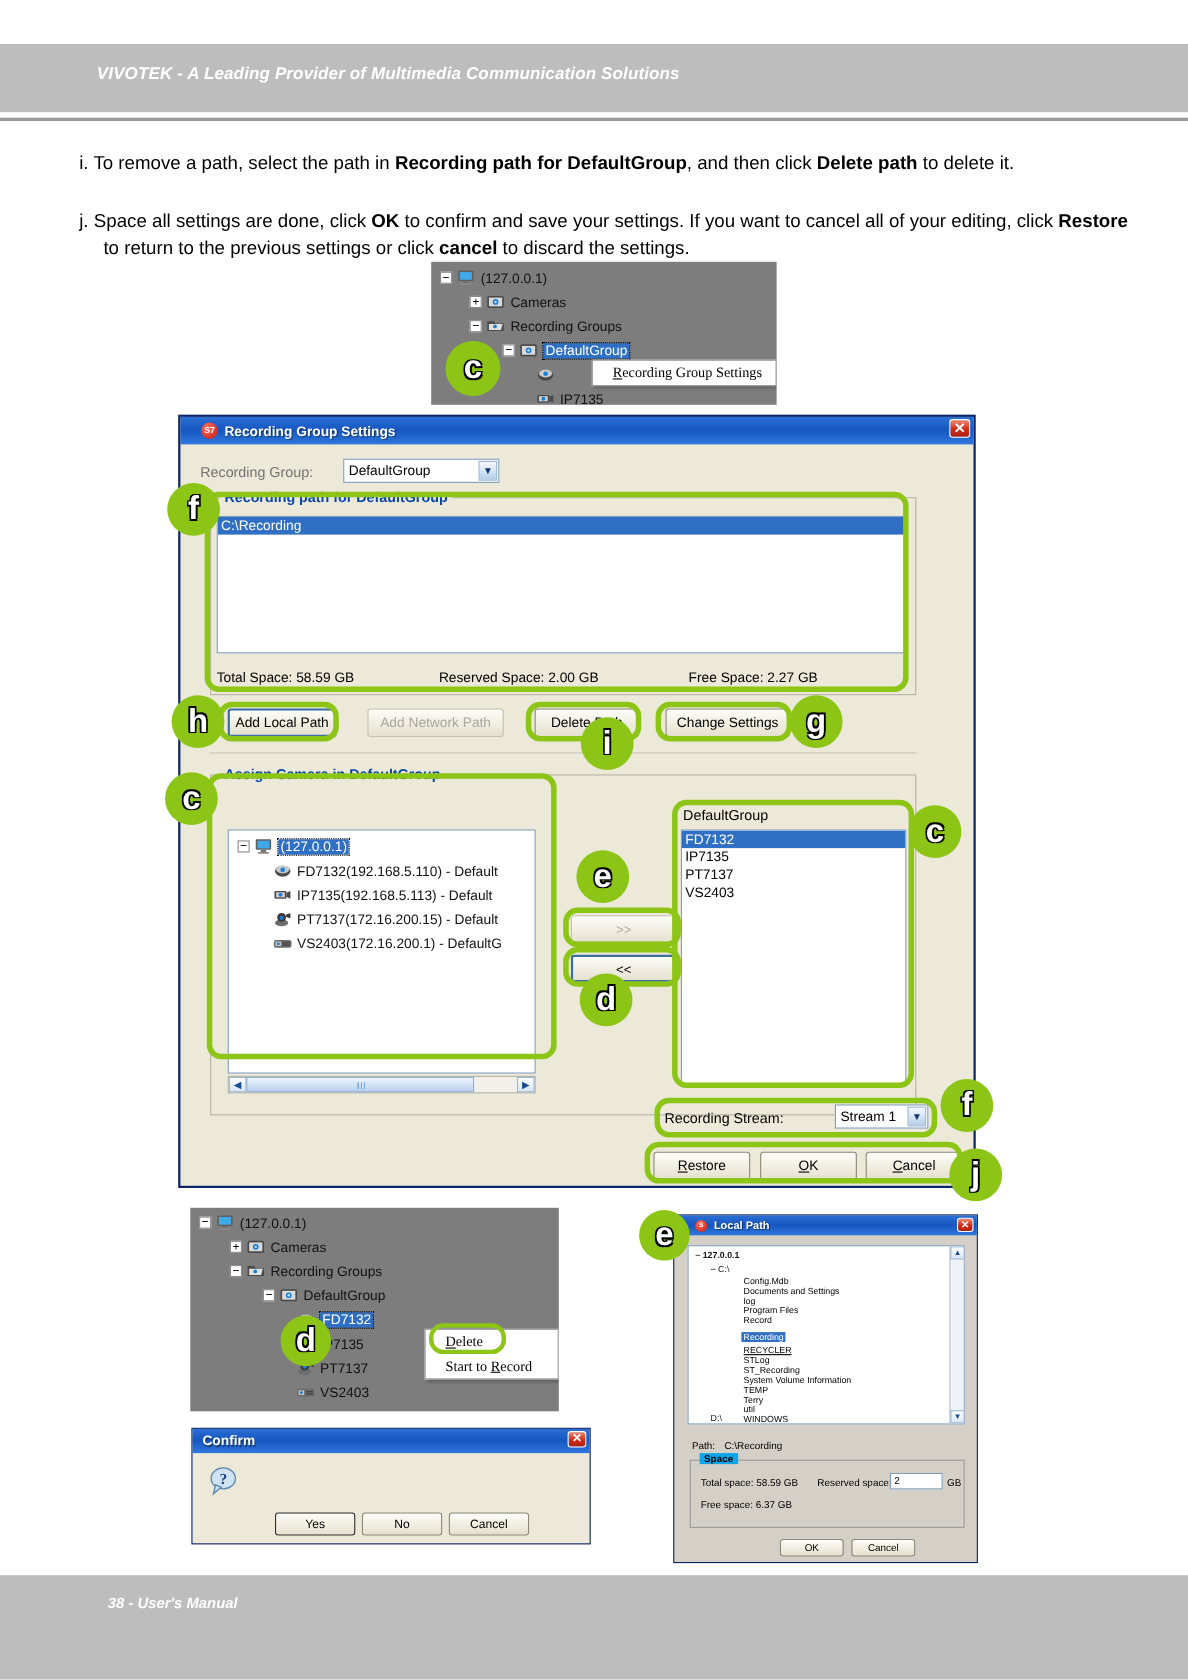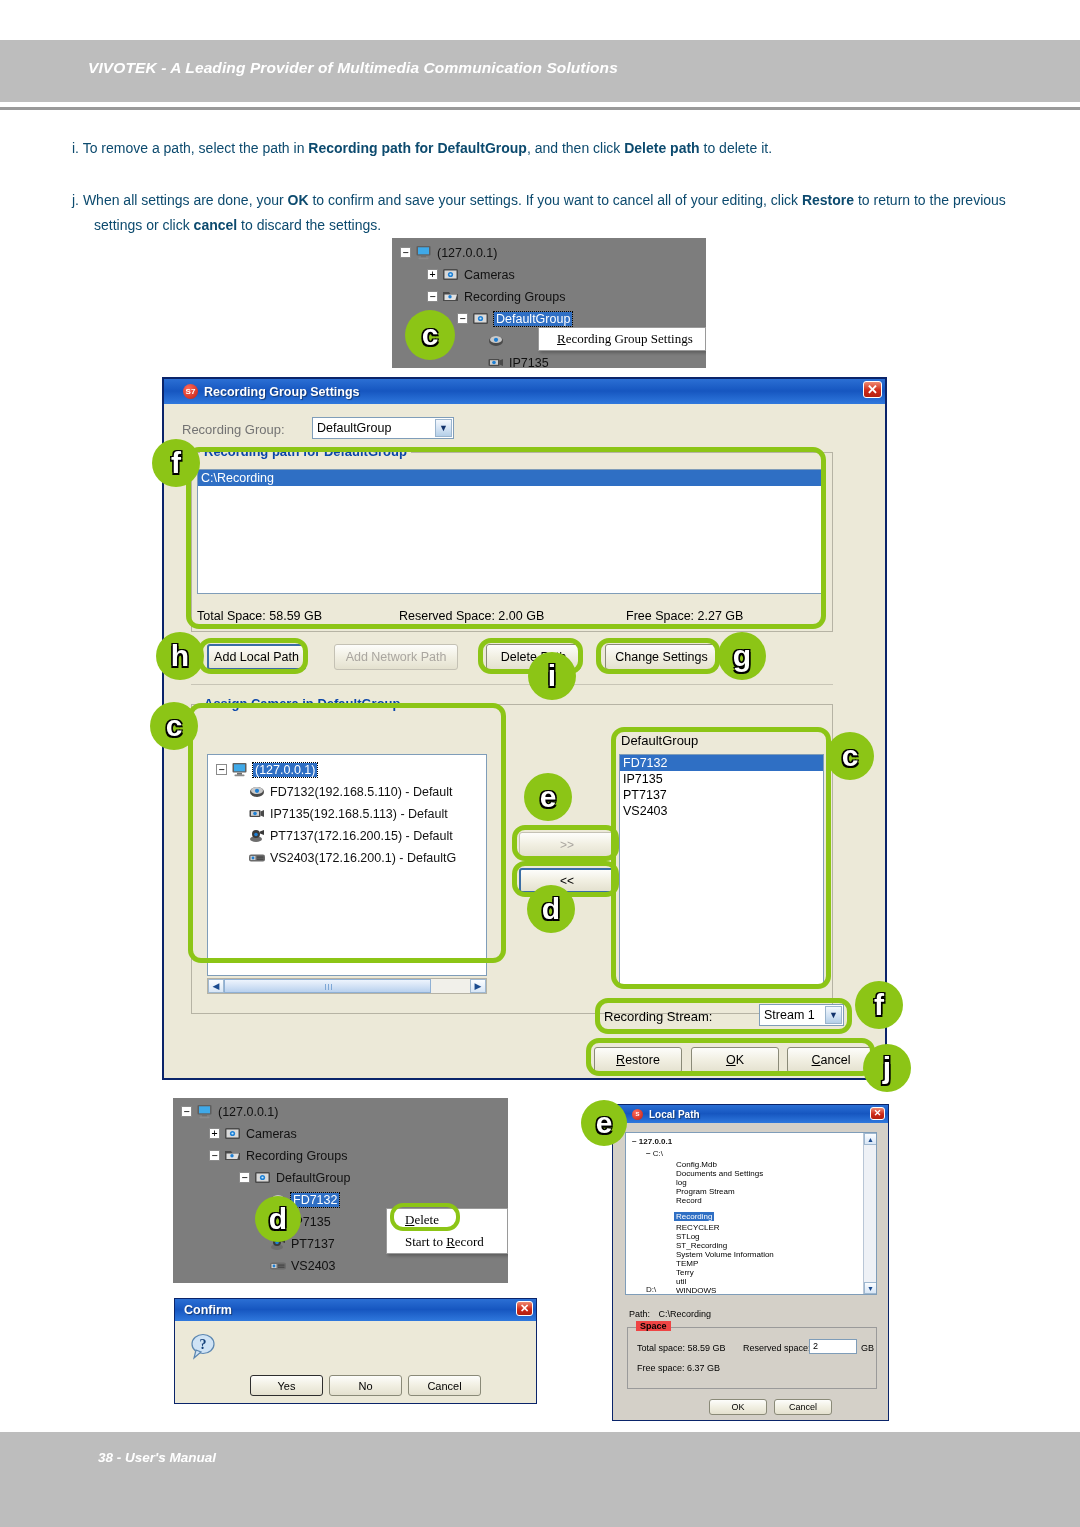--- a/index.html
+++ b/index.html
@@ -29,21 +29,21 @@
     position:absolute; left:0; top:1432px; width:1080px; height:95px;
     background:#bdbdbd;
   }
   .page-footer .ftext {
     position:absolute; left:98px; top:18px;
     color:#ffffff; font-size:13.5px; font-style:italic; font-weight:bold;
     white-space:nowrap;
   }
 
   
-  .instr { position:absolute; color:#0c4a6e; font-size:14px; line-height:25px; }
+  .instr { position:absolute; color:#000000; font-size:17px; line-height:25px; }
   .instr b { font-weight:bold; }
   #instr-i { left:72px; top:136px; width:960px; }
   #instr-j { left:72px; top:188px; width:960px; }
   .instr .first { text-indent:-22px; padding-left:22px; display:block; }
 
   
   .win {
     position:absolute; background:#ece9d8;
     border:1px solid #0a246a;
   }
@@ -178,21 +178,21 @@
 <div class="instr" id="instr-i">
   <span class="first">
     <span>i.</span>
     <span>To remove a path, select the path in </span><b>Recording path for DefaultGroup</b><span>, and then click </span><b>Delete path</b><span> to delete it.</span>
   </span>
 </div>
 
 <div class="instr" id="instr-j">
   <span class="first">
     <span>j.</span>
-    <span>When all settings are done, your </span><b>OK</b><span> to confirm and save your settings. If you want to cancel all of your editing, click </span><b>Restore</b><span> to return to the previous settings or click </span><b>cancel</b><span> to discard the settings.</span>
+    <span>Space all settings are done, click </span><b>OK</b><span> to confirm and save your settings. If you want to cancel all of your editing, click </span><b>Restore</b><span> to return to the previous settings or click </span><b>cancel</b><span> to discard the settings.</span>
   </span>
 </div>
 
 <div class="treepanel" style="left:392px; top:238px; width:314px; height:130px;">
 
   <div class="tnode" style="left:8px; top:7px;">
     <span class="pm">−</span>
     <span class="ico">
       <svg width="18" height="15" viewBox="0 0 18 15">
           <rect x="1.5" y="1" width="14" height="9.5" rx="1" fill="#5f5f5f"></rect>
@@ -568,24 +568,24 @@
       <span class="lbl" style="font-weight:bold;">127.0.0.1</span>
     </div>
     <div class="tnode" style="left:20px; top:16px; font-size:8px; gap:2px;">
       <span style="font-family:'DejaVu Sans Mono',monospace;">−</span>
       <span class="lbl">C:\</span>
     </div>
     <div style="position:absolute; left:48px; top:27px;">
       <div class="lb-row" style="font-size:8px;padding:0 2px;">Config.Mdb</div>
       <div class="lb-row" style="font-size:8px;padding:0 2px;">Documents and Settings</div>
       <div class="lb-row" style="font-size:8px;padding:0 2px;">log</div>
-      <div class="lb-row" style="font-size:8px;padding:0 2px;">Program Stream</div>
+      <div class="lb-row" style="font-size:8px;padding:0 2px;">Program Files</div>
       <div class="lb-row" style="font-size:8px;padding:0 2px;">Record</div>
       <div class="lb-row sel" style="font-size:8px;padding:0 2px;display:inline-block;">Recording</div>
-      <div class="lb-row" style="font-size:8px;padding:0 2px;">RECYCLER</div>
+      <div class="lb-row" style="font-size:8px;padding:0 2px;text-decoration:underline;">RECYCLER</div>
       <div class="lb-row" style="font-size:8px;padding:0 2px;">STLog</div>
       <div class="lb-row" style="font-size:8px;padding:0 2px;">ST_Recording</div>
       <div class="lb-row" style="font-size:8px;padding:0 2px;">System Volume Information</div>
       <div class="lb-row" style="font-size:8px;padding:0 2px;">TEMP</div>
       <div class="lb-row" style="font-size:8px;padding:0 2px;">Terry</div>
       <div class="lb-row" style="font-size:8px;padding:0 2px;">util</div>
       <div class="lb-row" style="font-size:8px;padding:0 2px;">WINDOWS</div>
     </div>
     <div class="tnode" style="left:20px; top:152px; font-size:8px;">
       <span class="lbl">D:\</span>
@@ -595,21 +595,21 @@
       <div class="sb-arrow" style="width:13px;height:12px;font-size:7px;position:absolute;bottom:0;">▼</div>
     </div>
   </div>
 
   <div style="position:absolute; left:16px; top:204px; font-size:9px; color:#000;">
     <span>Path:</span>
     <span style="margin-left:6px;">C:\Recording</span>
   </div>
 
   <div class="grpbox" style="left:14px; top:222px; width:250px; height:62px; border-color:#9a9a9a;">
-    <div class="grplabel" style="background:#ef4444; color:#000; font-size:9px; top:-7px;">Space</div>
+    <div class="grplabel" style="background:#0ea5e9; color:#000; font-size:9px; top:-7px;">Space</div>
   </div>
   <div style="position:absolute; left:24px; top:238px; font-size:9px;">Total space: 58.59 GB</div>
   <div style="position:absolute; left:130px; top:238px; font-size:9px;">Reserved space:</div>
   <div style="position:absolute; left:196px; top:234px; width:48px; height:15px; background:#fff; border:1px solid #7f9db9; font-size:9px; padding:1px 3px;">
     <span>2</span>
   </div>
   <div style="position:absolute; left:248px; top:238px; font-size:9px;">GB</div>
   <div style="position:absolute; left:24px; top:258px; font-size:9px;">Free space: 6.37 GB</div>
 
   <div class="btn" style="position:absolute; left:96px; top:294px; width:58px; height:16px; font-size:9px;">OK</div>

